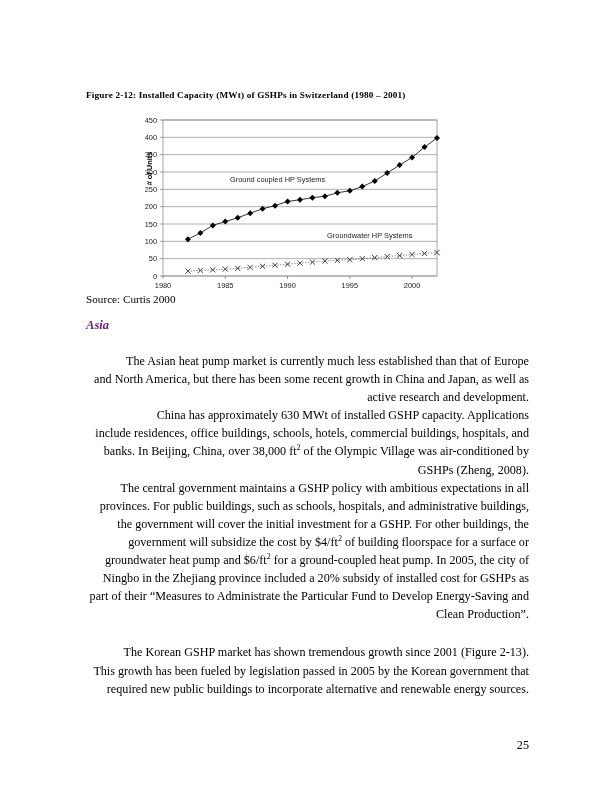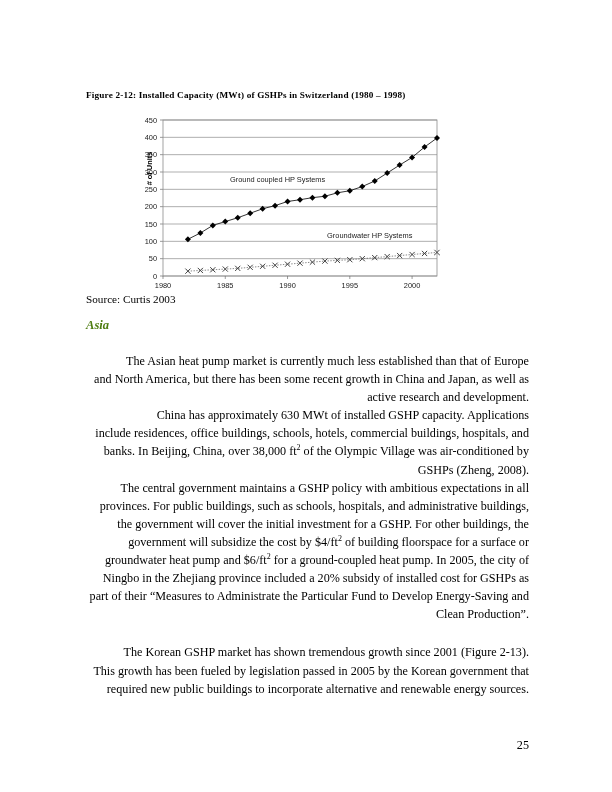--- a/index.html
+++ b/index.html
@@ -75,21 +75,21 @@
 
   
   .section-heading {
     position: absolute;
     left: 86px;
     top: 318px;
     font-family: "Liberation Serif", serif;
     font-size: 12.6px;
     font-style: italic;
     font-weight: bold;
-    color: #4d7c0f;
+    color: #701a75;
   }
 
   
   .body-col {
     position: absolute;
     left: 86px;
     top: 352px;
     width: 443px;
     font-size: 12.15px;
     line-height: 18.1px;
@@ -129,21 +129,21 @@
     position: absolute;
     right: 0;
     top: 0;
   }
 </style>
 </head>
 <body>
 
 <div class="page">
 
-  <div class="fig-caption">Figure 2-12: Installed Capacity (MWt) of GSHPs in Switzerland (1980 – 1998)</div>
+  <div class="fig-caption">Figure 2-12: Installed Capacity (MWt) of GSHPs in Switzerland (1980 – 2001)</div>
 
   <div class="chart-block">
     <div class="y-axis-title"># of Units</div>
     <svg class="chart-svg" id="chart-svg" width="330" height="178">
         <line x1="45" y1="164" x2="319" y2="164" stroke="#8c8c8c" stroke-width="0.7"></line>
         <line x1="42" y1="164" x2="45" y2="164" stroke="#6e6e6e" stroke-width="0.7"></line>
         <text x="39" y="166.6" text-anchor="end" font-family="&quot;Liberation Sans&quot;, sans-serif" font-size="7.4" fill="#1a1a1a">0</text>
         <line x1="45" y1="146.66666666666666" x2="319" y2="146.66666666666666" stroke="#8c8c8c" stroke-width="0.7"></line>
         <line x1="42" y1="146.66666666666666" x2="45" y2="146.66666666666666" stroke="#6e6e6e" stroke-width="0.7"></line>
         <text x="39" y="149.26666666666665" text-anchor="end" font-family="&quot;Liberation Sans&quot;, sans-serif" font-size="7.4" fill="#1a1a1a">50</text>
@@ -287,21 +287,21 @@
         </g>
         <g stroke="#444444" stroke-width="1">
           <line x1="316.4" y1="137.82666666666668" x2="321.6" y2="143.02666666666667"></line>
           <line x1="316.4" y1="143.02666666666667" x2="321.6" y2="137.82666666666668"></line>
         </g>
         <text x="159.58181818181873" y="69.70666666666666" text-anchor="middle" font-family="&quot;Liberation Sans&quot;, sans-serif" font-size="7.4" fill="#1a1a1a">Ground coupled HP Systems</text>
         <text x="251.7454545454534" y="125.86666666666667" text-anchor="middle" font-family="&quot;Liberation Sans&quot;, sans-serif" font-size="7.4" fill="#1a1a1a">Groundwater HP Systems</text>
       </svg>
   </div>
 
-  <div class="source-line">Source: Curtis 2003</div>
+  <div class="source-line">Source: Curtis 2000</div>
 
   <div class="section-heading">Asia</div>
 
   <div class="body-col">
     <p class="indent"><span>The Asian heat pump market is currently much less established than that of Europe and North America, but there has been some recent growth in China and Japan, as well as active research and development.</span></p>
 
     <p class="indent"><span>China has approximately 630 MWt of installed GSHP capacity. Applications include residences, office buildings, schools, hotels, commercial buildings, hospitals, and banks. In Beijing, China, over 38,000 ft</span><sup>2</sup><span> of the Olympic Village was air-conditioned by GSHPs (Zheng, 2008).</span></p>
 
     <p class="indent"><span>The central government maintains a GSHP policy with ambitious expectations in all provinces. For public buildings, such as schools, hospitals, and administrative buildings, the government will cover the initial investment for a GSHP. For other buildings, the government will subsidize the cost by $4/ft</span><sup>2</sup><span> of building floorspace for a surface or groundwater heat pump and $6/ft</span><sup>2</sup><span> for a ground-coupled heat pump. In 2005, the city of Ningbo in the Zhejiang province included a 20% subsidy of installed cost for GSHPs as part of their “Measures to Administrate the Particular Fund to Develop Energy-Saving and Clean Production”.</span></p>
 

